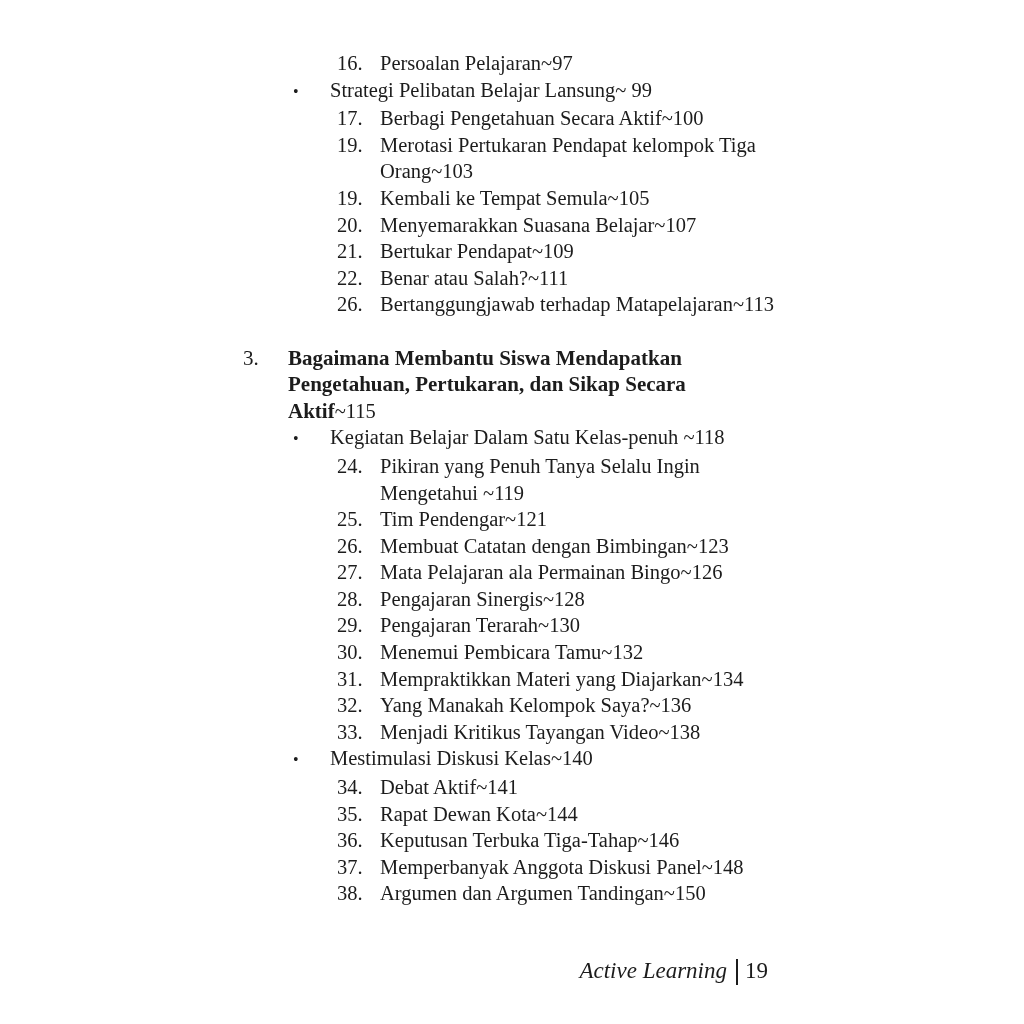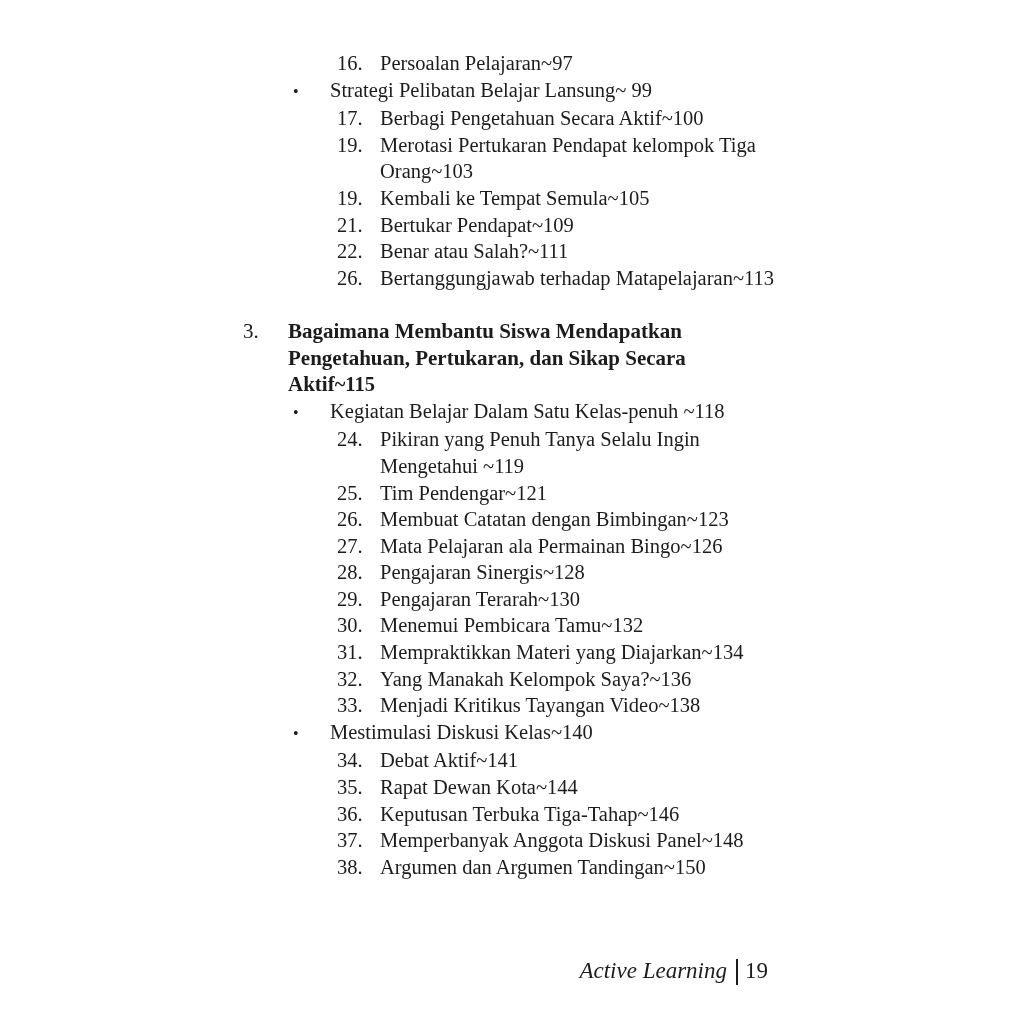--- a/index.html
+++ b/index.html
@@ -27,21 +27,21 @@
   .row { white-space: nowrap; }
   .row .marker { display: inline-block; }
   .row-item { padding-left: 94px; }
   .row-item .marker { width: 43px; }
   .row-item-cont { padding-left: 137px; }
   .row-bullet { padding-left: 50px; }
   .row-bullet .marker { width: 37px; font-size: 16px; }
   .row-section { font-weight: bold; font-size: 21px; }
   .row-section .marker { width: 45px; font-weight: normal; }
   .row-section-cont { padding-left: 45px; font-weight: bold; font-size: 21px; }
-  .row-section .normal-part, .row-section-cont .normal-part { font-weight: bold; font-size: 20.5px; text-align: right; }
+  .row-section .normal-part, .row-section-cont .normal-part { font-weight: normal; font-size: 20.5px; text-align: right; }
   .gap-before { margin-top: 26.6px; }
   .footer {
     position: absolute;
     top: 956px;
     left: 0;
     width: 768px;
     text-align: right;
     font-size: 23px;
     line-height: 30px;
   }
@@ -60,20 +60,21 @@
 
 <div class="page">
 
   <div class="toc" id="toc">
       <div class="row row-item"><span class="marker">16.</span><span class="text">Persoalan Pelajaran~97</span></div>
       <div class="row row-bullet"><span class="marker">•</span><span class="text">Strategi Pelibatan Belajar Lansung~ 99</span></div>
       <div class="row row-item"><span class="marker">17.</span><span class="text">Berbagi Pengetahuan Secara Aktif~100</span></div>
       <div class="row row-item"><span class="marker">19.</span><span class="text">Merotasi Pertukaran Pendapat kelompok Tiga</span></div>
       <div class="row row-item-cont"><span class="text">Orang~103</span></div>
       <div class="row row-item"><span class="marker">19.</span><span class="text">Kembali ke Tempat Semula~105</span></div>
+      <div class="row row-item"><span class="marker">20.</span><span class="text">Menyemarakkan Suasana Belajar~107</span></div>
       <div class="row row-item"><span class="marker">21.</span><span class="text">Bertukar Pendapat~109</span></div>
       <div class="row row-item"><span class="marker">22.</span><span class="text">Benar atau Salah?~111</span></div>
       <div class="row row-item"><span class="marker">26.</span><span class="text">Bertanggungjawab terhadap Matapelajaran~113</span></div>
       <div class="row row-section gap-before"><span class="marker">3.</span><span class="bold-part">Bagaimana Membantu Siswa Mendapatkan</span></div>
       <div class="row row-section-cont"><span class="bold-part">Pengetahuan, Pertukaran, dan Sikap Secara</span></div>
       <div class="row row-section-cont"><span class="bold-part">Aktif</span><span class="normal-part">~115</span></div>
       <div class="row row-bullet"><span class="marker">•</span><span class="text">Kegiatan Belajar Dalam Satu Kelas-penuh ~118</span></div>
       <div class="row row-item"><span class="marker">24.</span><span class="text">Pikiran yang Penuh Tanya Selalu Ingin</span></div>
       <div class="row row-item-cont"><span class="text">Mengetahui ~119</span></div>
       <div class="row row-item"><span class="marker">25.</span><span class="text">Tim Pendengar~121</span></div>

